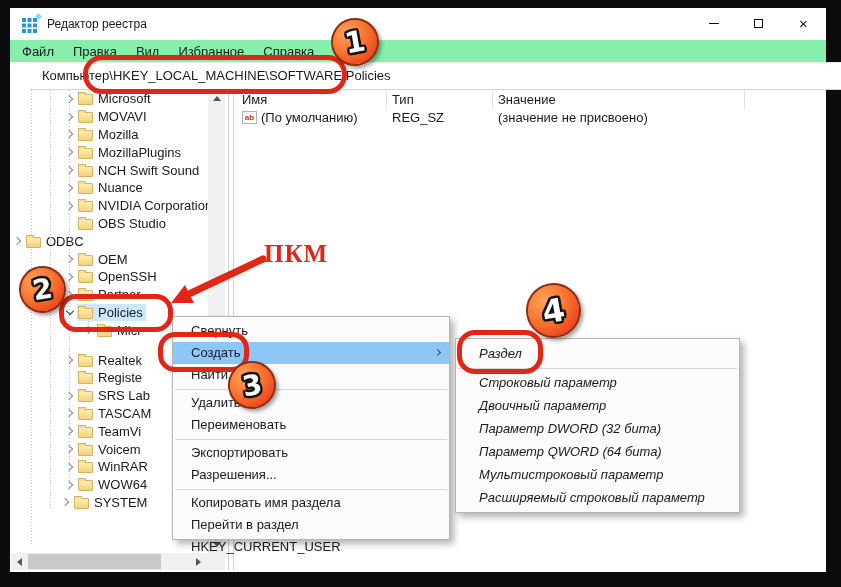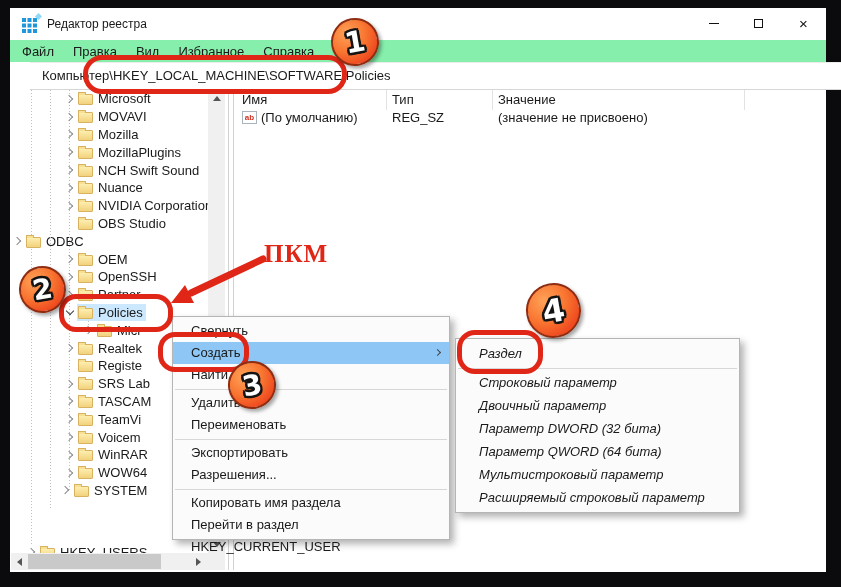--- a/index.html
+++ b/index.html
@@ -243,21 +243,21 @@
             <span class="tlabel">Policies</span>
           </span>
         </div>
         <div class="trow" style="padding-left: 71px;">
           <span class="chev right"></span>
           <span class="lab-wrap">
             <span class="folder"></span>
             <span class="tlabel">Micr</span>
           </span>
         </div>
-        <div class="trow" style="padding-left: 52px;">
+        <div class="trow" style="padding-left: 52px; margin-top: 12px;">
           <span class="chev right"></span>
           <span class="lab-wrap">
             <span class="folder"></span>
             <span class="tlabel">Realtek</span>
           </span>
         </div>
         <div class="trow" style="padding-left: 52px;">
           <span class="chev none"></span>
           <span class="lab-wrap">
             <span class="folder"></span>

